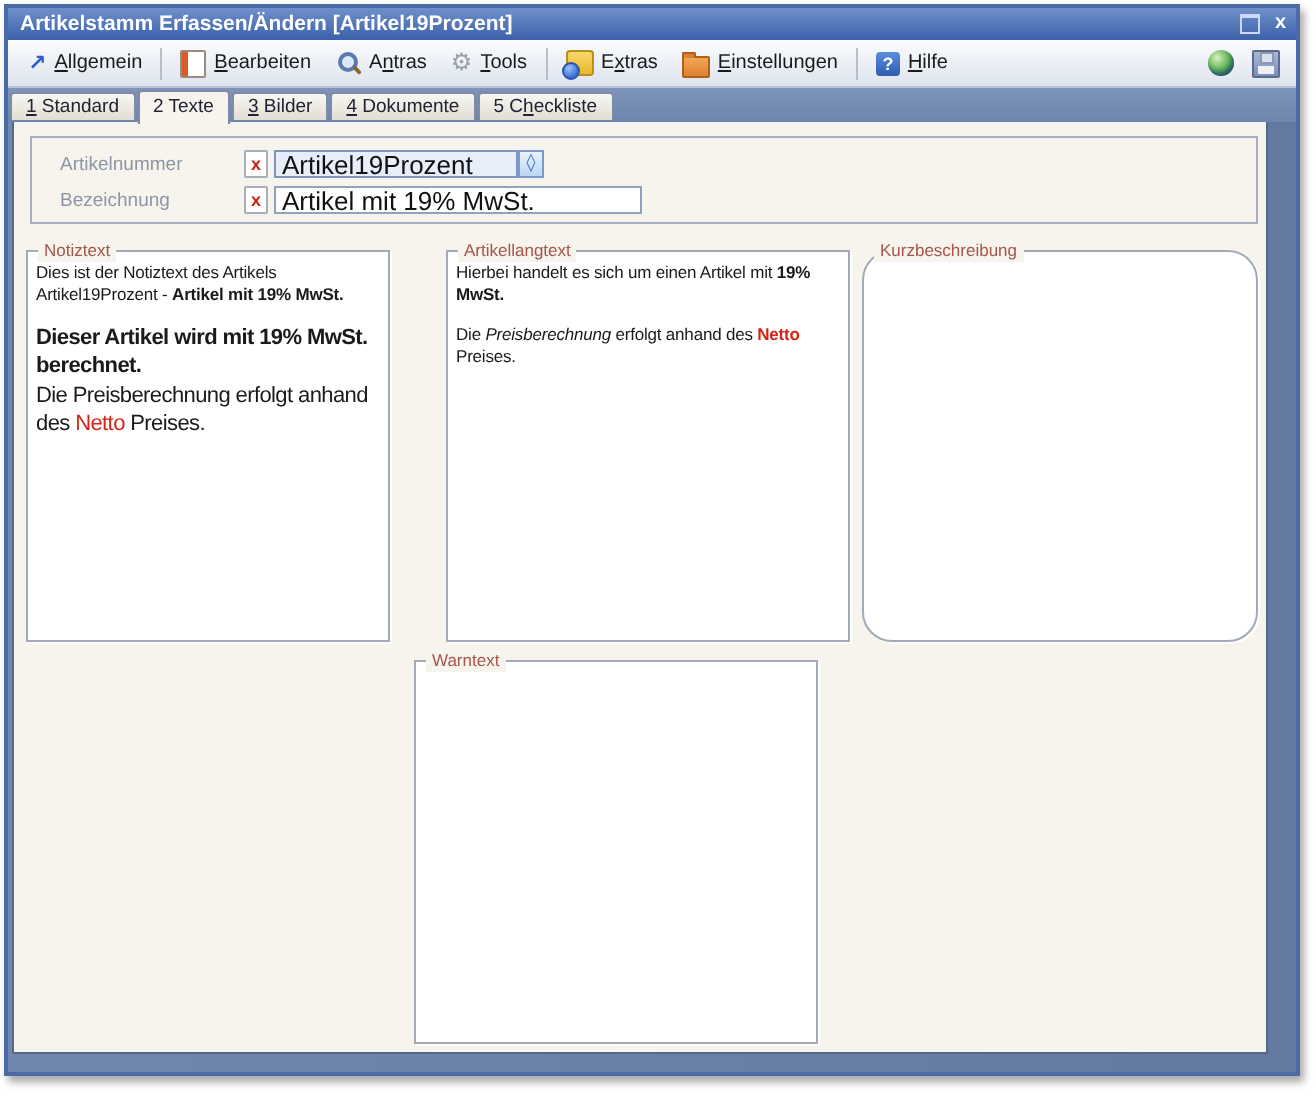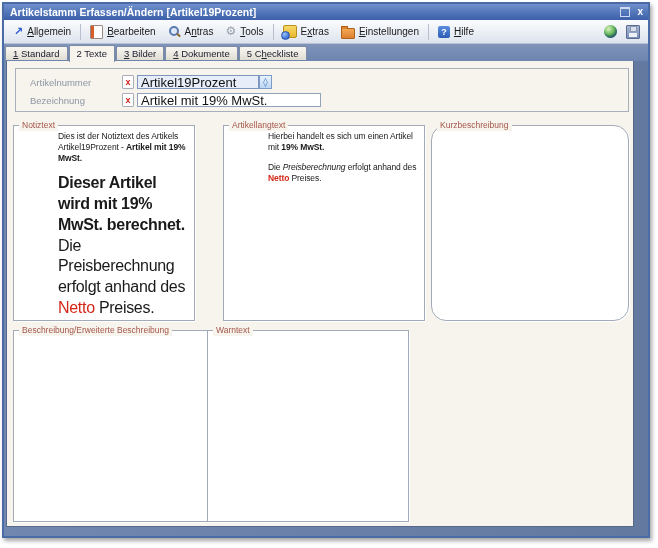--- a/index.html
+++ b/index.html
@@ -89,30 +89,30 @@
   }
   
   .groupbox{
     position:absolute;background:#fff;border:1px solid #a2aab8;
     box-shadow:1px 1px 0 rgba(255,255,255,.9);box-sizing:border-box;
   }
   .grp-title{
     position:absolute;left:5px;top:-6px;background:#f6f4ec;padding:0 3px;
     font-size:8.5px;color:#a5554b;line-height:11px;white-space:nowrap;
   }
-  .grp-body{position:absolute;left:0;top:2px;right:0;bottom:0;padding:3px 4px;overflow:hidden;margin-left:40px;}
+  .grp-body{position:absolute;left:0;top:2px;right:0;bottom:0;padding:3px 4px;overflow:hidden;}
   .gb-notiz{left:6px;top:64px;width:182px;height:196px;}
   .gb-lang{left:216px;top:64px;width:202px;height:196px;padding-left:20px;}
   .gb-kurz{left:424px;top:64px;width:198px;height:196px;border-radius:15px;}
   .gb-besch{left:6px;top:269px;width:202px;height:192px;}
   .gb-warn{left:200px;top:269px;width:202px;height:192px;}
   
   .rtp{margin:0;color:#1a1a1a;}
   .rt-sm{font-size:8.5px;letter-spacing:-0.1px;line-height:1.3;}
-  .rt-lg{font-size:16px;letter-spacing:-0.3px;line-height:1.3;}
+  .rt-lg{font-size:11px;letter-spacing:-0.3px;line-height:1.3;}
   .gap{margin-top:9px;}
   .b{font-weight:bold;} .i{font-style:italic;} .red{color:#d42616;}
 </style>
 </head>
 <body>
 
 <div class="window">
 
   <div class="titlebar">
     <span>Artikelstamm Erfassen/Ändern [Artikel19Prozent]</span>
@@ -200,24 +200,20 @@
           <p class="rtp rt-sm"><span>Hierbei handelt es sich um einen Artikel mit </span><span class="b">19% MwSt.</span></p>
           <p class="rtp rt-sm gap"><span>Die </span><span class="i">Preisberechnung</span><span> erfolgt anhand des </span><span class="b red">Netto</span><span> Preises.</span></p>
         </div>
       </div>
 
       <div class="groupbox gb-kurz">
         <span class="grp-title">Kurzbeschreibung</span>
         <div class="grp-body"></div>
       </div>
 
-      <div class="groupbox gb-besch">
-        <span class="grp-title">Beschreibung/Erweiterte Beschreibung</span>
-        <div class="grp-body"></div>
-      </div>
 
       <div class="groupbox gb-warn">
         <span class="grp-title">Warntext</span>
         <div class="grp-body"></div>
       </div>
 
     </div>
   </div>
 </div>
 

